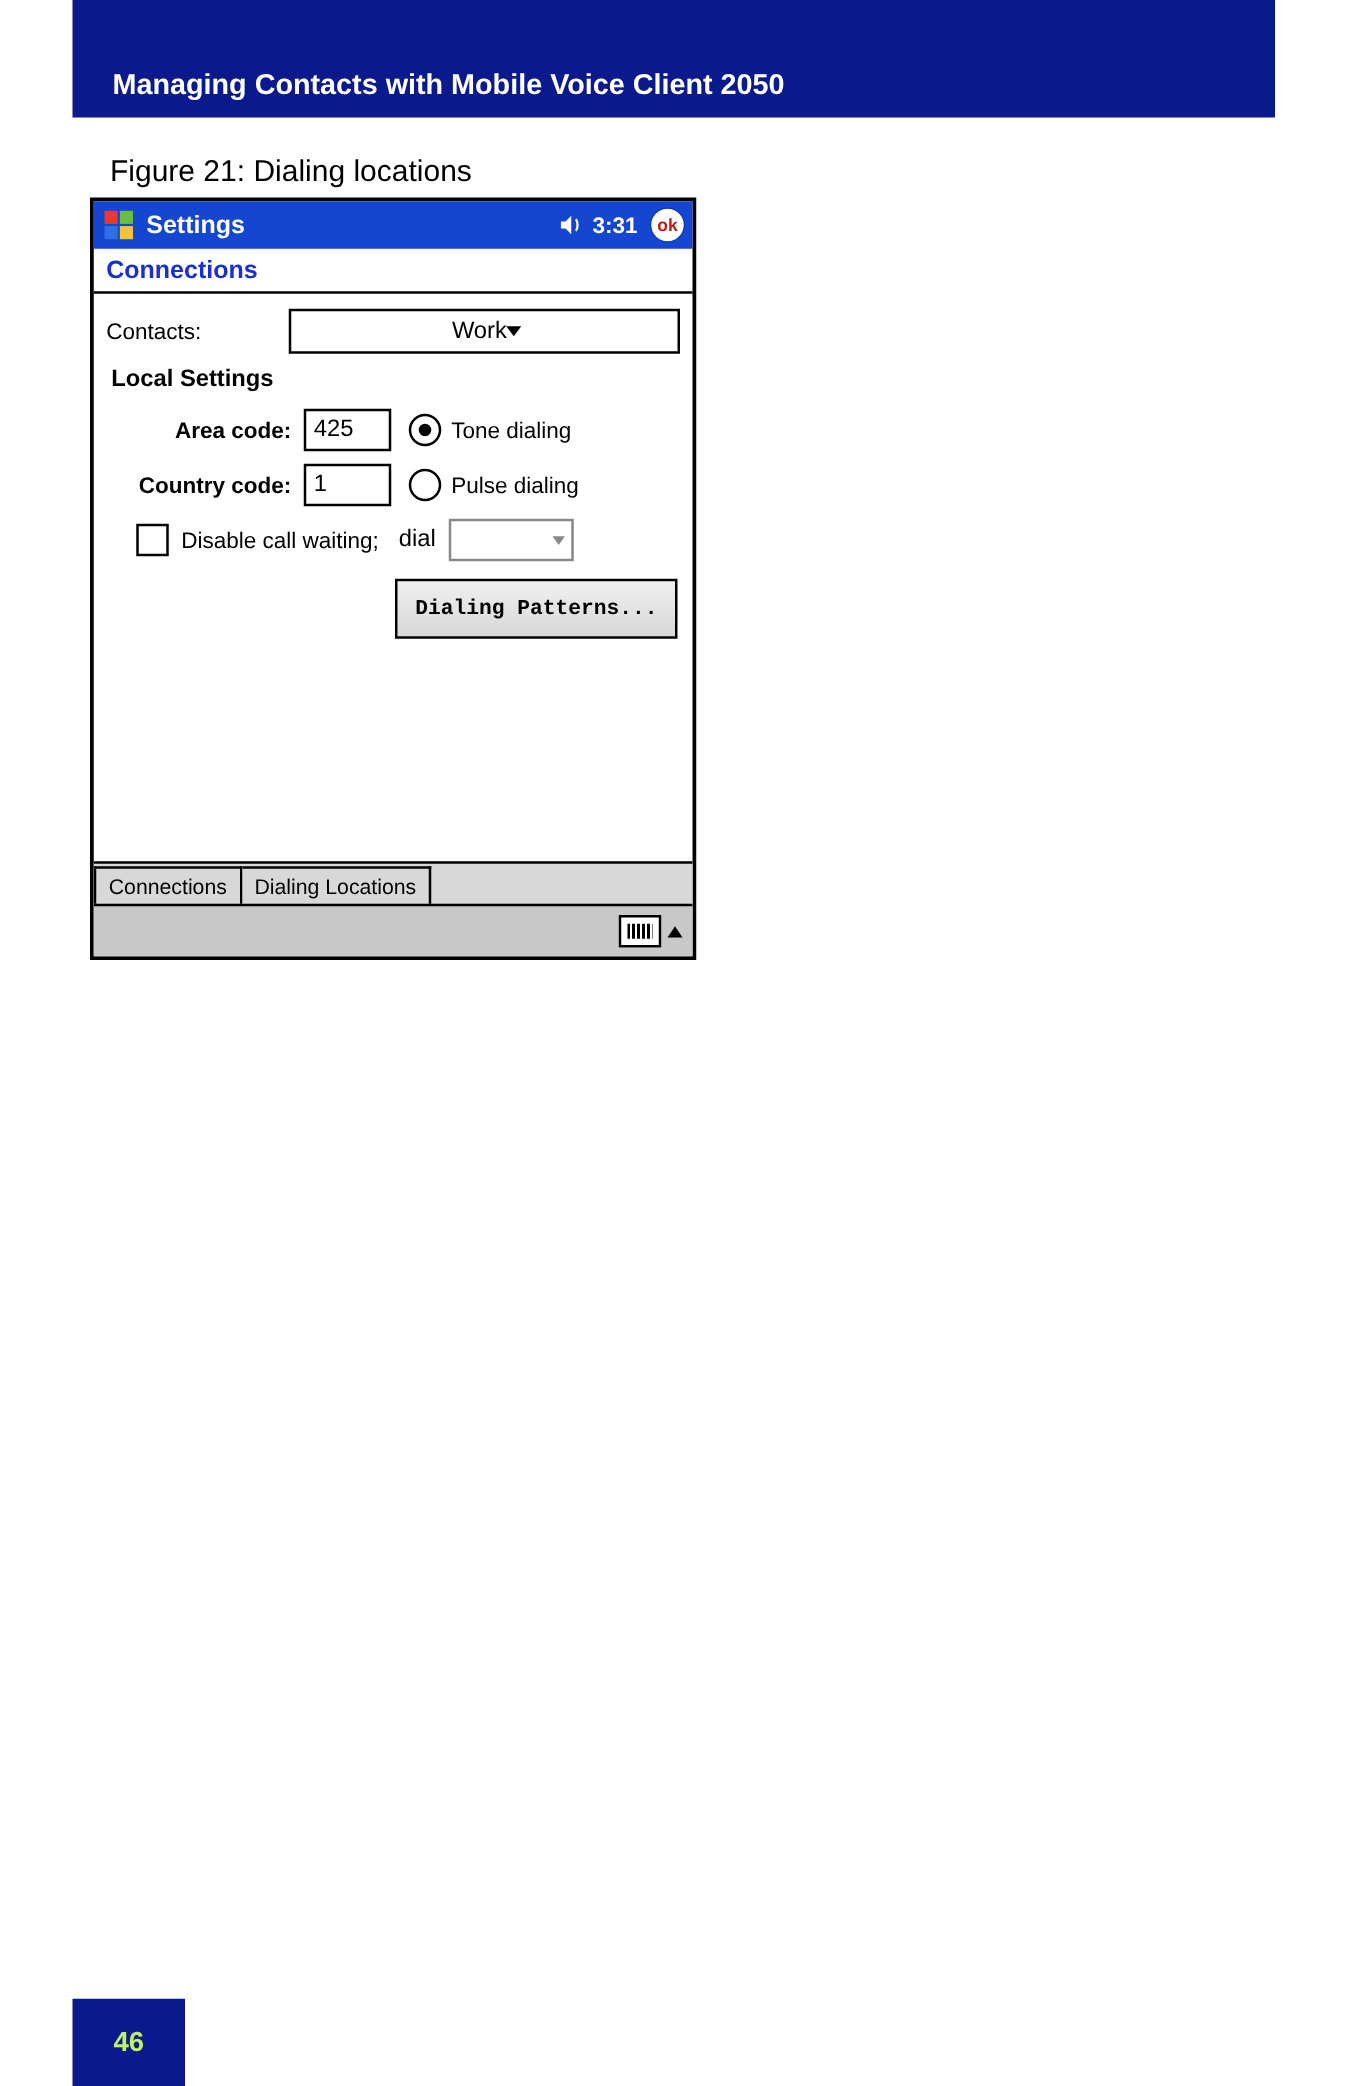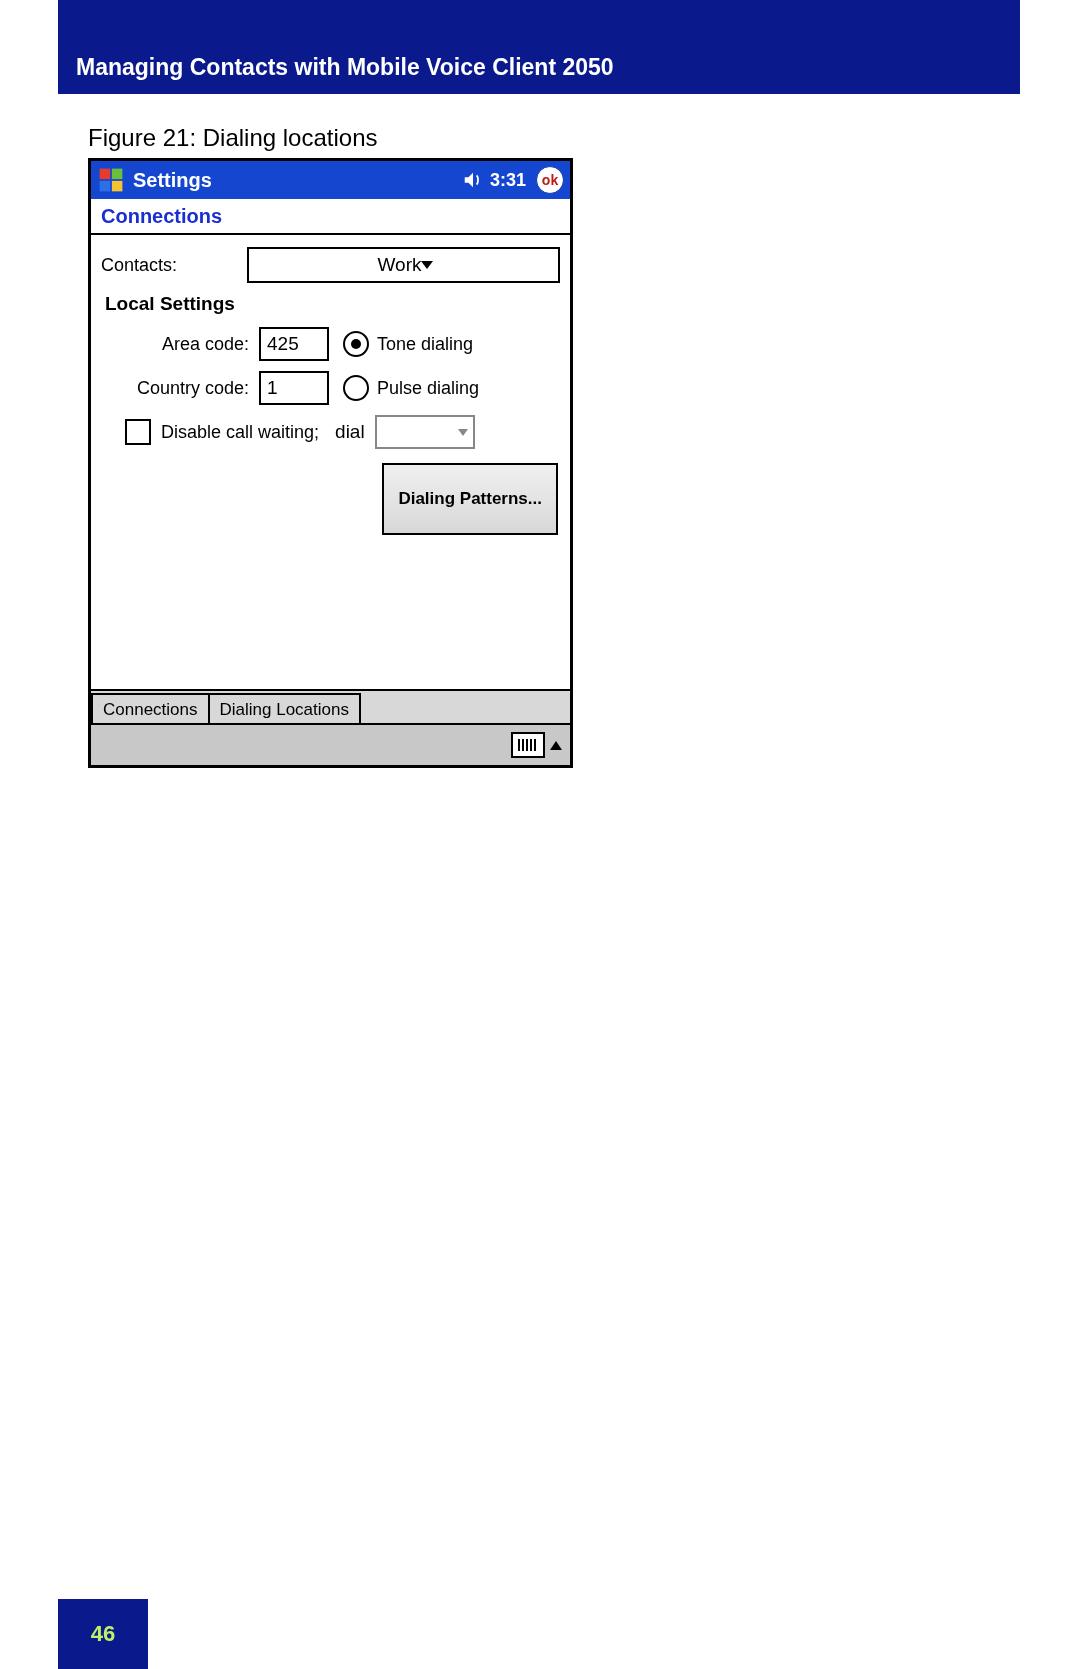--- a/index.html
+++ b/index.html
@@ -1,23 +1,23 @@
 <!DOCTYPE html>
 <html><head>
 <meta charset="utf-8">
 <style>
   html,body{margin:0;padding:0;background:#fff;font-family:Arial,Helvetica,sans-serif;}
   .page{position:relative;width:1080px;height:1669px;background:#fff;}
   .blue-strip{position:absolute;left:58px;top:0;width:962px;height:94px;background:#0a1a8c;}
-  .header-title{position:absolute;left:76px;top:54px;color:#fff;font-weight:bold;font-size:23px;font-family:Arial,Helvetica,sans-serif;}
+  .header-title{position:absolute;left:90px;top:54px;color:#fff;font-weight:bold;font-size:23px;font-family:Arial,Helvetica,sans-serif;}
   .fig-caption{position:absolute;left:88px;top:124px;font-weight:normal;font-size:24px;color:#000;}
   .page-num-strip{position:absolute;left:58px;bottom:0;width:90px;height:70px;background:#0a1a8c;display:flex;align-items:center;justify-content:center;}
   .page-num{color:#bef264;font-weight:bold;font-size:22px;}
   
-  .shot{position:absolute;left:88px;top:158px;width:485px;height:610px;border:3px solid #000;box-sizing:border-box;background:#fff;}
+  .shot{position:absolute;left:72px;top:158px;width:485px;height:610px;border:3px solid #000;box-sizing:border-box;background:#fff;}
   
   .titlebar{height:38px;background:linear-gradient(#1546d0,#1546d0);display:flex;align-items:center;color:#fff;font-weight:bold;font-size:20px;font-family:Tahoma,Arial,sans-serif;}
   .win-icon{width:28px;height:28px;margin:0 6px;}
   .titlebar-title{flex:0 0 auto;margin-left:2px;}
   .title-spacer{flex:1;}
   .speaker-icon{display:flex;align-items:center;margin-right:6px;}
   .tb-time{font-weight:bold;margin-right:10px;font-size:18px;}
   .ok-badge{width:26px;height:26px;border-radius:50%;background:#fff;color:#b91c1c;display:flex;align-items:center;justify-content:center;font-weight:bold;font-size:14px;margin-right:6px;border:1px solid #0a38b0;}
   
   .subhead{height:34px;border-bottom:2px solid #000;display:flex;align-items:center;padding-left:10px;}
@@ -26,32 +26,32 @@
   .content{padding:12px 10px 6px 10px;font-family:Tahoma,Arial,sans-serif;font-size:18px;color:#000;}
   .row{display:flex;align-items:center;margin-bottom:10px;}
   .lbl{width:100px;text-align:left;}
   .loc-select{flex:1;height:32px;border:2px solid #000;display:flex;align-items:center;justify-content:center;padding:0 4px 0 8px;font-size:19px;margin-left:46px;}
   .dd-tri{width:0;height:0;border-left:6px solid transparent;border-right:6px solid transparent;border-top:8px solid #000;}
   .btn-row{display:flex;gap:0;justify-content:flex-end;margin:0 0 14px 0;padding-left:100px;}
   .pp-btn{flex:1;height:36px;border:2px solid #000;background:linear-gradient(#f0f0f0,#d8d8d8);display:flex;align-items:center;justify-content:center;font-weight:bold;font-size:17px;font-family:Tahoma,Arial,sans-serif;}
   .pp-btn + .pp-btn{border-left:none;}
   .section-title{font-weight:bold;font-size:19px;margin:4px 0 12px 4px;}
   .ls-row{display:flex;align-items:center;margin-bottom:10px;}
-  .ls-lbl{width:148px;text-align:right;padding-right:10px;font-size:18px;}
+  .ls-lbl{width:148px;text-align:right;padding-right:10px;font-size:18px;font-weight:bold;}
   .ls-input{width:60px;height:30px;border:2px solid #000;display:flex;align-items:center;padding-left:6px;font-size:19px;background:#fff;}
   .radio{width:22px;height:22px;border:2px solid #000;border-radius:50%;margin:0 8px 0 14px;display:flex;align-items:center;justify-content:center;flex:0 0 auto;}
   .radio-dot{width:10px;height:10px;background:#000;border-radius:50%;}
   .radio-lbl{font-size:18px;}
   .chk-row{display:flex;align-items:center;margin:8px 0 14px 24px;font-size:18px;}
   .chk{width:22px;height:22px;border:2px solid #000;margin-right:10px;flex:0 0 auto;background:#fff;}
   .dial-lbl{margin:0 10px 0 16px;font-size:19px;}
   .dial-select{width:86px;height:30px;border:2px solid #888;display:flex;align-items:center;justify-content:flex-end;padding:0 5px;background:#fff;}
   .dial-tri{width:0;height:0;border-left:5px solid transparent;border-right:5px solid transparent;border-top:7px solid #888;}
   .dp-row{display:flex;justify-content:flex-end;margin-top:4px;margin-right:2px;}
-  .dp-btn{height:36px;border:2px solid #000;background:linear-gradient(#f0f0f0,#d8d8d8);display:flex;align-items:center;justify-content:center;font-weight:bold;font-size:17px;padding:16px 14px;font-family:Liberation Sans, sans-serif;}
+  .dp-btn{height:36px;border:2px solid #000;background:linear-gradient(#f0f0f0,#d8d8d8);display:flex;align-items:center;justify-content:center;font-weight:bold;font-size:17px;padding:4px 14px;font-family:Liberation Mono, monospace;}
   
   .tabbar{position:absolute;left:0;right:0;bottom:40px;height:34px;background:#d8d8d8;border-top:2px solid #000;display:flex;align-items:flex-end;font-family:Tahoma,Arial,sans-serif;}
   .tab{height:30px;border:2px solid #000;border-bottom:none;background:#d8d8d8;display:flex;align-items:center;padding:0 10px;font-size:17px;margin-top:2px;}
   .tab.first{}
   .tab + .tab{border-left:none;}
   
   .bottombar{position:absolute;left:0;right:0;bottom:0;height:40px;background:#c8c8c8;border-top:2px solid #000;display:flex;align-items:center;justify-content:flex-end;padding-right:8px;}
   .kb-icon{width:30px;height:22px;border:2px solid #000;background:#fff;display:flex;align-items:center;justify-content:center;}
   .kb-dots{width:20px;height:12px;background:repeating-linear-gradient(90deg,#000 0 2px,#fff 2px 4px);}
   .up-tri{width:0;height:0;border-left:6px solid transparent;border-right:6px solid transparent;border-bottom:9px solid #000;margin-left:5px;}

